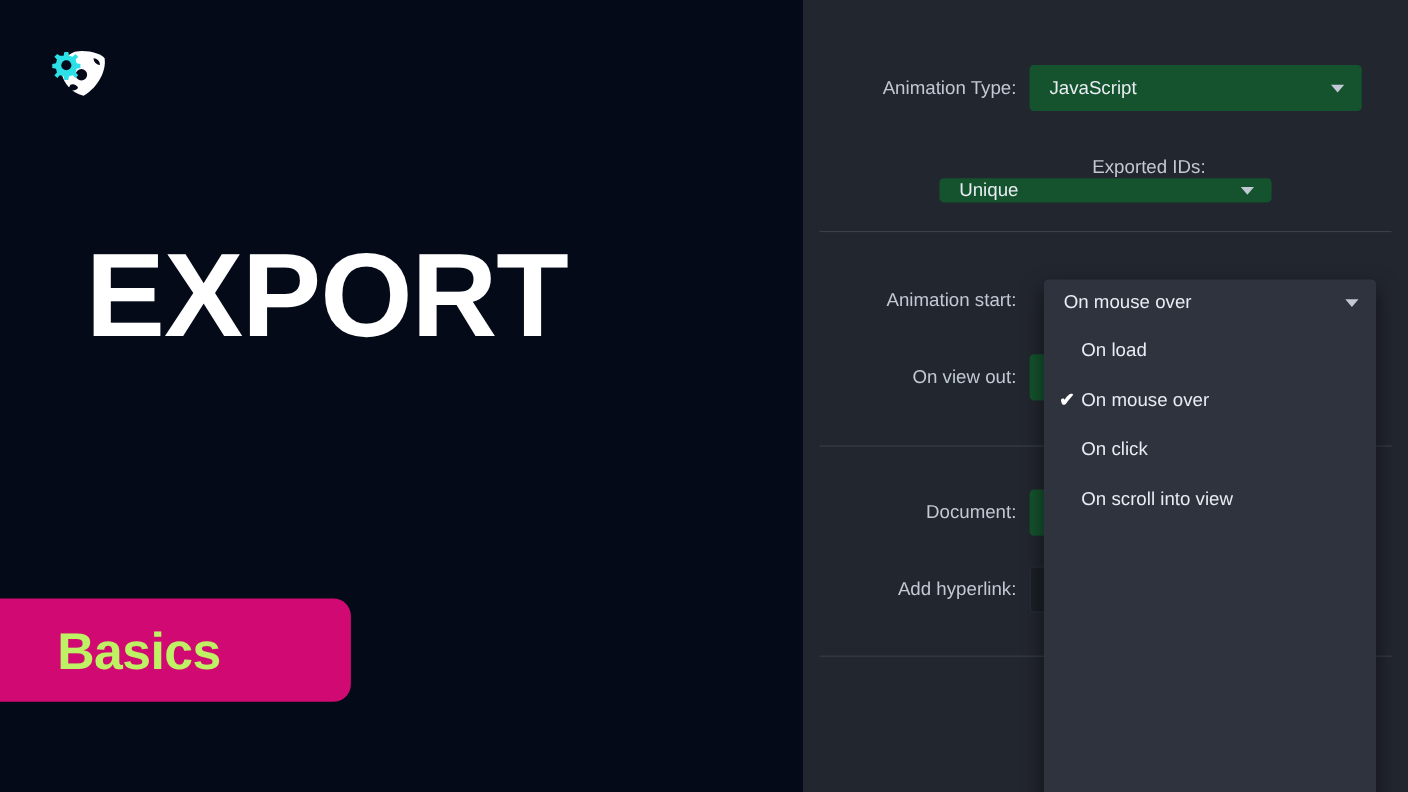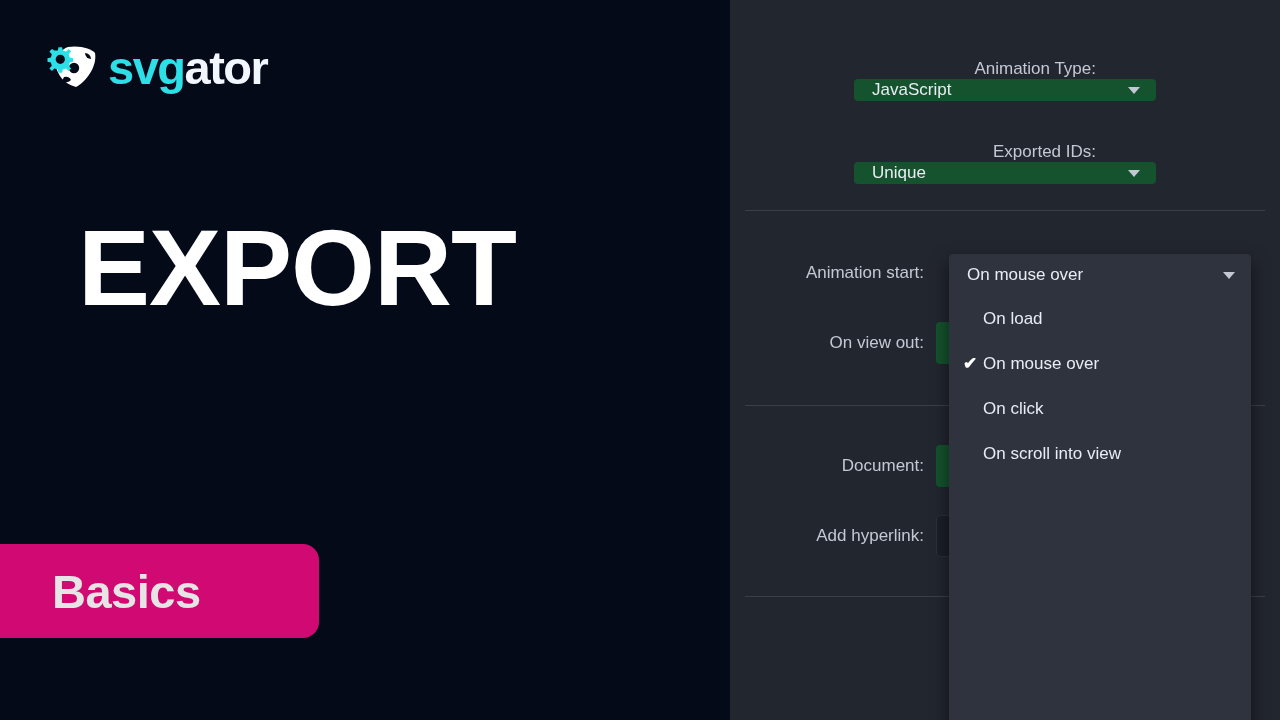--- a/index.html
+++ b/index.html
@@ -71,21 +71,21 @@
     left: 0;
     top: 544px;
     width: 319px;
     height: 94px;
     background: #d00a72;
     border-radius: 0 16px 16px 0;
     display: flex;
     align-items: center;
   }
   #basics-badge-label {
-    color: #e5e5e5;
+    color: #bef264;
     font-size: 47px;
     font-weight: 700;
     letter-spacing: -0.5px;
     margin-left: 52px;
   }
 
   
   #right-panel {
     position: absolute;
     left: 730px; top: 0;
@@ -148,21 +148,21 @@
     width: 0; height: 0;
     border-left: 6px solid transparent;
     border-right: 6px solid transparent;
     border-top: 7px solid #c3c9d4;
   }
   .text-input-control {
     background: #1b1f27;
     border: 1px solid #2b303a;
   }
 
-  #row-animation-type { top: 59px; flex-direction: column; }
+  #row-animation-type { top: 59px; }
   #row-exported-ids   { top: 142px; flex-direction: column; }
   #row-animation-start{ top: 252px; }
   #row-on-mouse-out   { top: 322px; }
   #row-document       { top: 445px; }
   #row-add-hyperlink  { top: 515px; }
 
   
   #dropdown-menu {
     position: absolute;
     left: 219px;
@@ -240,21 +240,20 @@
         <path fill="#ffffff" d="M28 6 C40 4 52 8 55 12 C57 22 50 38 36 46 C24 43 18 34 16 26 C17 16 21 8 28 6 Z"></path>
         <circle cx="34" cy="27" r="5.2" fill="#040a18"></circle>
         <path fill="#040a18" d="M45 12 a6 6 0 0 1 6 6 a6 6 0 0 1 -6 -6 Z"></path>
         <path fill="#040a18" d="M24 36 a6 6 0 0 1 7 3 a6.5 6.5 0 0 1 -9 1 Z"></path>
         <path fill="#040a18" d="M15 22 h-6 v10 h6 z"></path>
         <g fill="#2de0e8">
           <path d="M14.4 9.6 l3.4 0 l0.7 -3.4 l3.6 0 l0.7 3.4 l3.3 0.9 l2.5 -2.4 l2.5 2.5 l-2.3 2.6 l0.9 3.3 l3.4 0.7 l0 3.6 l-3.4 0.7 l-0.9 3.3 l2.3 2.6 l-2.5 2.5 l-2.5 -2.4 l-3.3 0.9 l-0.7 3.4 l-3.6 0 l-0.7 -3.4 l-3.4 -0.9 l-2.4 2.4 l-2.6 -2.5 l2.4 -2.6 l-0.9 -3.3 l-3.4 -0.7 l0 -3.6 l3.4 -0.7 l0.9 -3.3 l-2.4 -2.6 l2.6 -2.5 z"></path>
         </g>
         <circle cx="20.3" cy="18.3" r="4.6" fill="#040a18"></circle>
       </svg>
-      <div id="logo-word"><span class="logo-svg">svg</span><span class="logo-ator">ator</span></div>
     </div>
 
     <div id="hero-title">
       <span class="line">EXPORT</span>
     </div>
 
     <div id="basics-badge">
       <span id="basics-badge-label">Basics</span>
     </div>
   </div>

